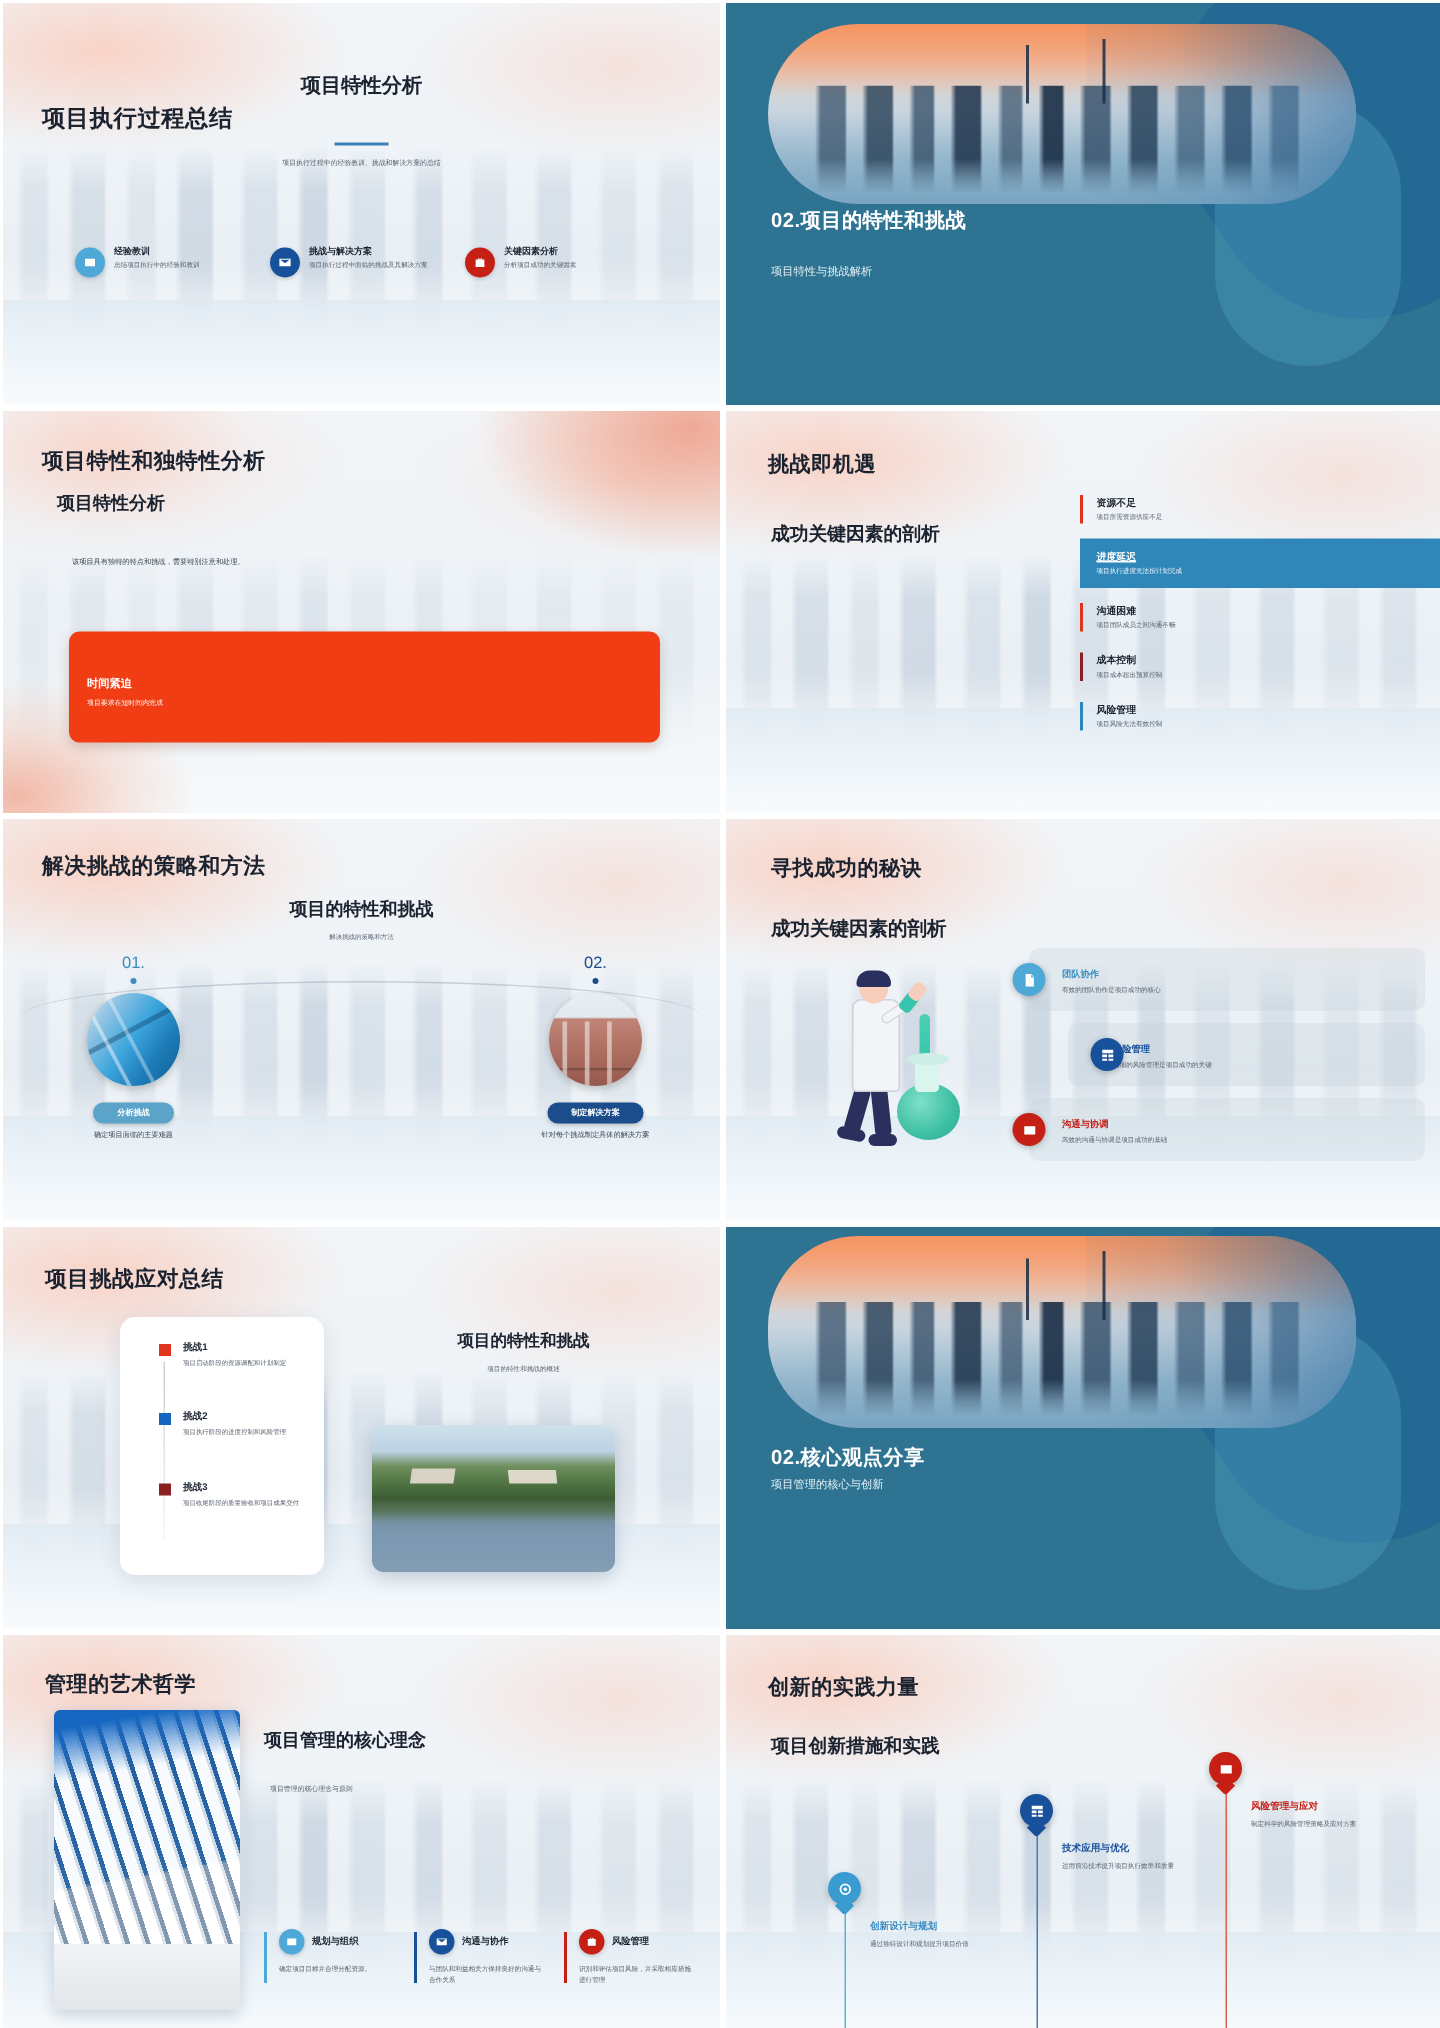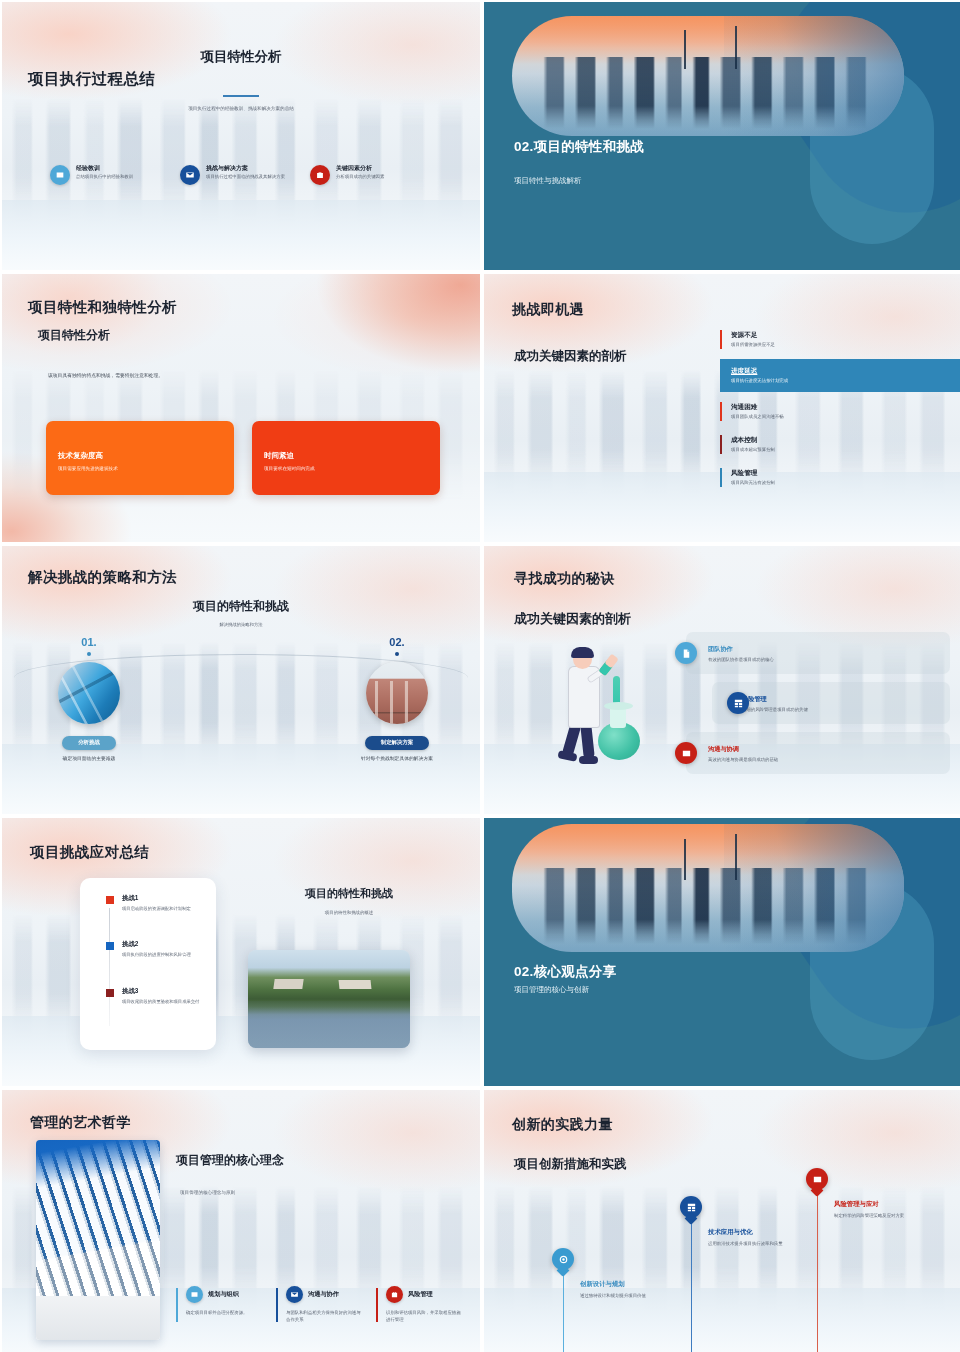--- a/index.html
+++ b/index.html
@@ -205,21 +205,21 @@
   .s5 .arcline {
     position: absolute; left: 12px; right: 12px; top: 108px; height: 24px;
     border-top: 1px solid rgba(120,140,160,.35);
     border-radius: 50% / 100% 100% 0 0;
   }
   .steps {
     position: absolute; left: 26px; right: 22px; top: 90px;
     display: flex; justify-content: space-between;
   }
   .step { width: 122px; text-align: center; position: relative; }
-  .step .num { font-size: 11px; font-weight: bold; margin-bottom: 4px; }
+  .step .num { font-size: 11px; font-weight: normal; margin-bottom: 4px; }
   .step .dot { width: 4px; height: 4px; border-radius: 50%; margin: 0 auto 6px; }
   .step .circ {
     width: 62px; height: 62px; border-radius: 50%;
     margin: 0 auto 6px; overflow: hidden;
     box-shadow: 0 2px 6px rgba(0,0,0,.2);
   }
   .step .pill {
     display: inline-block;
     padding: 3.5px 16px; border-radius: 10px;
     font-size: 5.4px; color: #fff; font-weight: bold;
@@ -450,24 +450,20 @@
     <h3>项目特性与挑战解析</h3>
   </div>
 
   <div class="slide s3">
     <div class="redbg"></div>
     <div class="bg-city" style="opacity:.5"></div>
     <div class="s-title t1">项目特性和独特性分析</div>
     <div class="s-sub t2">项目特性分析</div>
     <div class="s-desc d1">该项目具有独特的特点和挑战，需要特别注意和处理。</div>
     <div class="card-row">
-      <div class="rcard" style="background:#FC6A15">
-        <h4>技术复杂度高</h4>
-        <p>项目需要应用先进的建筑技术</p>
-      </div>
       <div class="rcard" style="background:#F03D14">
         <h4>时间紧迫</h4>
         <p>项目要求在短时间内完成</p>
       </div>
     </div>
   </div>
 
   <div class="slide s4">
     <div class="bg-city"></div>
     <div class="bg-water"></div>

